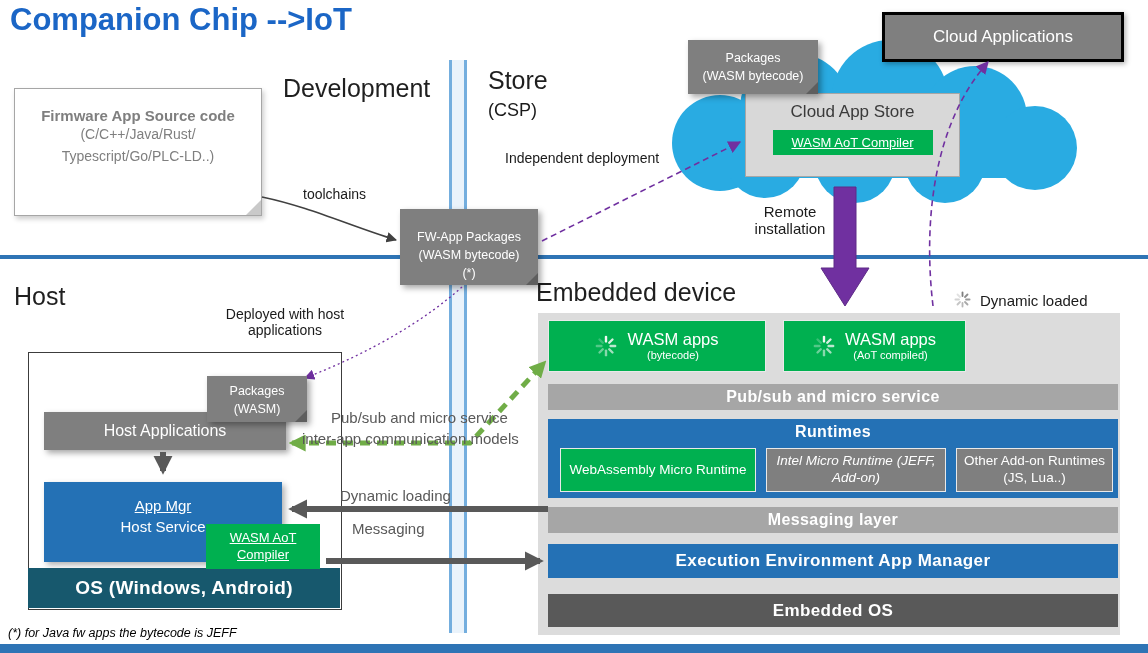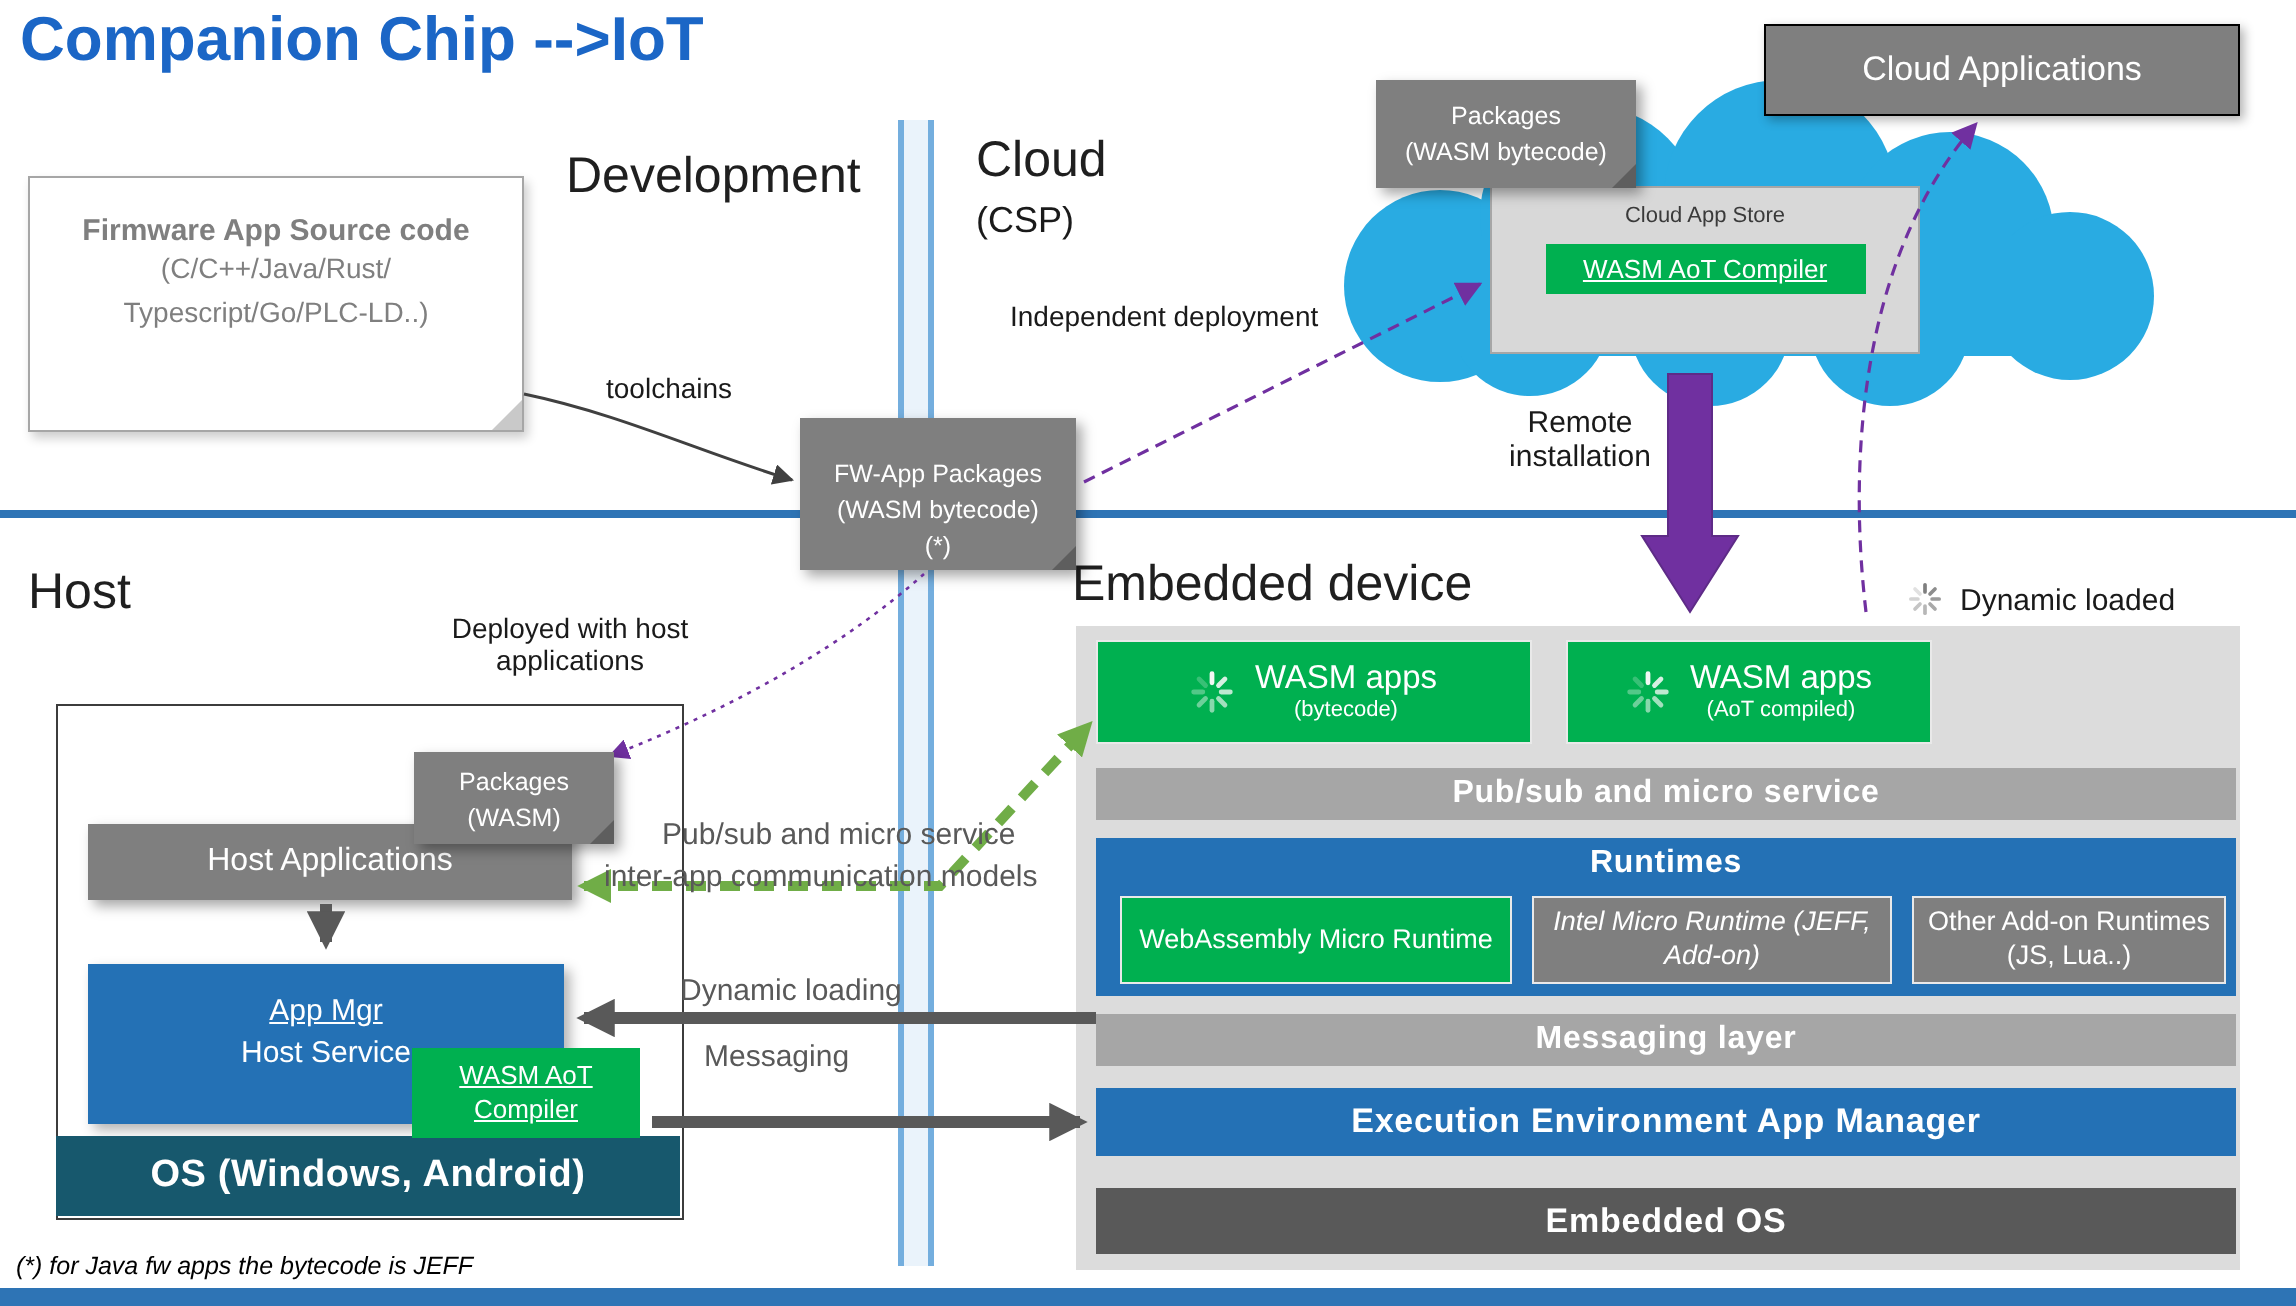--- a/index.html
+++ b/index.html
@@ -25,24 +25,24 @@
   .note::after{content:"";position:absolute;right:0;bottom:0;border-left:12px solid transparent;
                border-bottom:12px solid #5e5e5e;}
   .note .l{font-size:12.5px;line-height:1.45;}
   .fwnote{left:400px;top:209px;width:138px;height:76px;padding-top:19px;box-sizing:border-box;font-size:13px;}
   .pkgcloud{left:688px;top:40px;width:130px;height:54px;padding-top:9px;box-sizing:border-box;}
   .pkghost{left:207px;top:376px;width:100px;height:46px;padding-top:6px;box-sizing:border-box;z-index:6;}
   
   .cloudshape{left:645px;top:38px;width:435px;height:165px;z-index:1;}
   .cloudstore{left:745px;top:93px;width:213px;height:82px;background:#d8d8d8;border:1px solid #a6a6a6;
               z-index:3;text-align:center;}
-  .cloudstore .t{font-size:11px;color:#3a3a3a;margin-top:8px;}
+  .cloudstore .t{font-size:17px;color:#3a3a3a;margin-top:8px;}
   .greenchip{background:#00b050;color:#fff;text-decoration:underline;}
   .storechip{display:block;width:160px;height:25px;line-height:25px;margin:8px auto 0;font-size:13px;}
-  .cloudapps{left:882px;top:12px;width:236px;height:44px;background:#7f7f7f;border:1px solid #000000;
+  .cloudapps{left:882px;top:12px;width:236px;height:44px;background:#7f7f7f;border:3px solid #000000;
              color:#fff;font-size:17px;text-align:center;line-height:44px;z-index:5;
              box-shadow:2px 2px 5px rgba(0,0,0,.3);}
   
   .hostouter{left:28px;top:352px;width:312px;height:256px;border:1.5px solid #3c3c3c;z-index:3;}
   .hostapps{left:44px;top:412px;width:242px;height:38px;background:#7f7f7f;color:#fff;font-size:16px;
             text-align:center;line-height:38px;box-shadow:3px 3px 6px rgba(0,0,0,.35);z-index:4;}
   .appmgr{left:44px;top:482px;width:238px;height:80px;background:#2471b5;color:#fff;text-align:center;
           font-size:15px;z-index:4;box-shadow:3px 3px 6px rgba(0,0,0,.3);}
   .appmgr .l1{margin-top:15px;text-decoration:underline;}
   .appmgr .l2{margin-top:4px;}
@@ -113,21 +113,21 @@
           <circle cx="300" cy="125" r="40"></circle>
         <rect x="70" y="80" width="320" height="60"></rect>
       </g>
     </svg>
   </div>
 
   <div class="abs embcont"></div>
 
   <div class="abs title">Companion Chip --&gt;IoT</div>
   <div class="abs seclbl" style="left:283px;top:74px;">Development</div>
-  <div class="abs seclbl" style="left:488px;top:66px;">Cloud</div>
+  <div class="abs seclbl" style="left:488px;top:66px;">Store</div>
   <div class="abs" style="left:488px;top:100px;font-size:18px;">(CSP)</div>
   <div class="abs seclbl" style="left:14px;top:282px;">Host</div>
   <div class="abs seclbl" style="left:536px;top:278px;">Embedded device</div>
 
   <div class="abs fwbox">
     <div class="t">Firmware App Source code</div>
     <div class="s">(C/C++/Java/Rust/</div>
     <div class="s">Typescript/Go/PLC-LD..)</div>
   </div>
 

